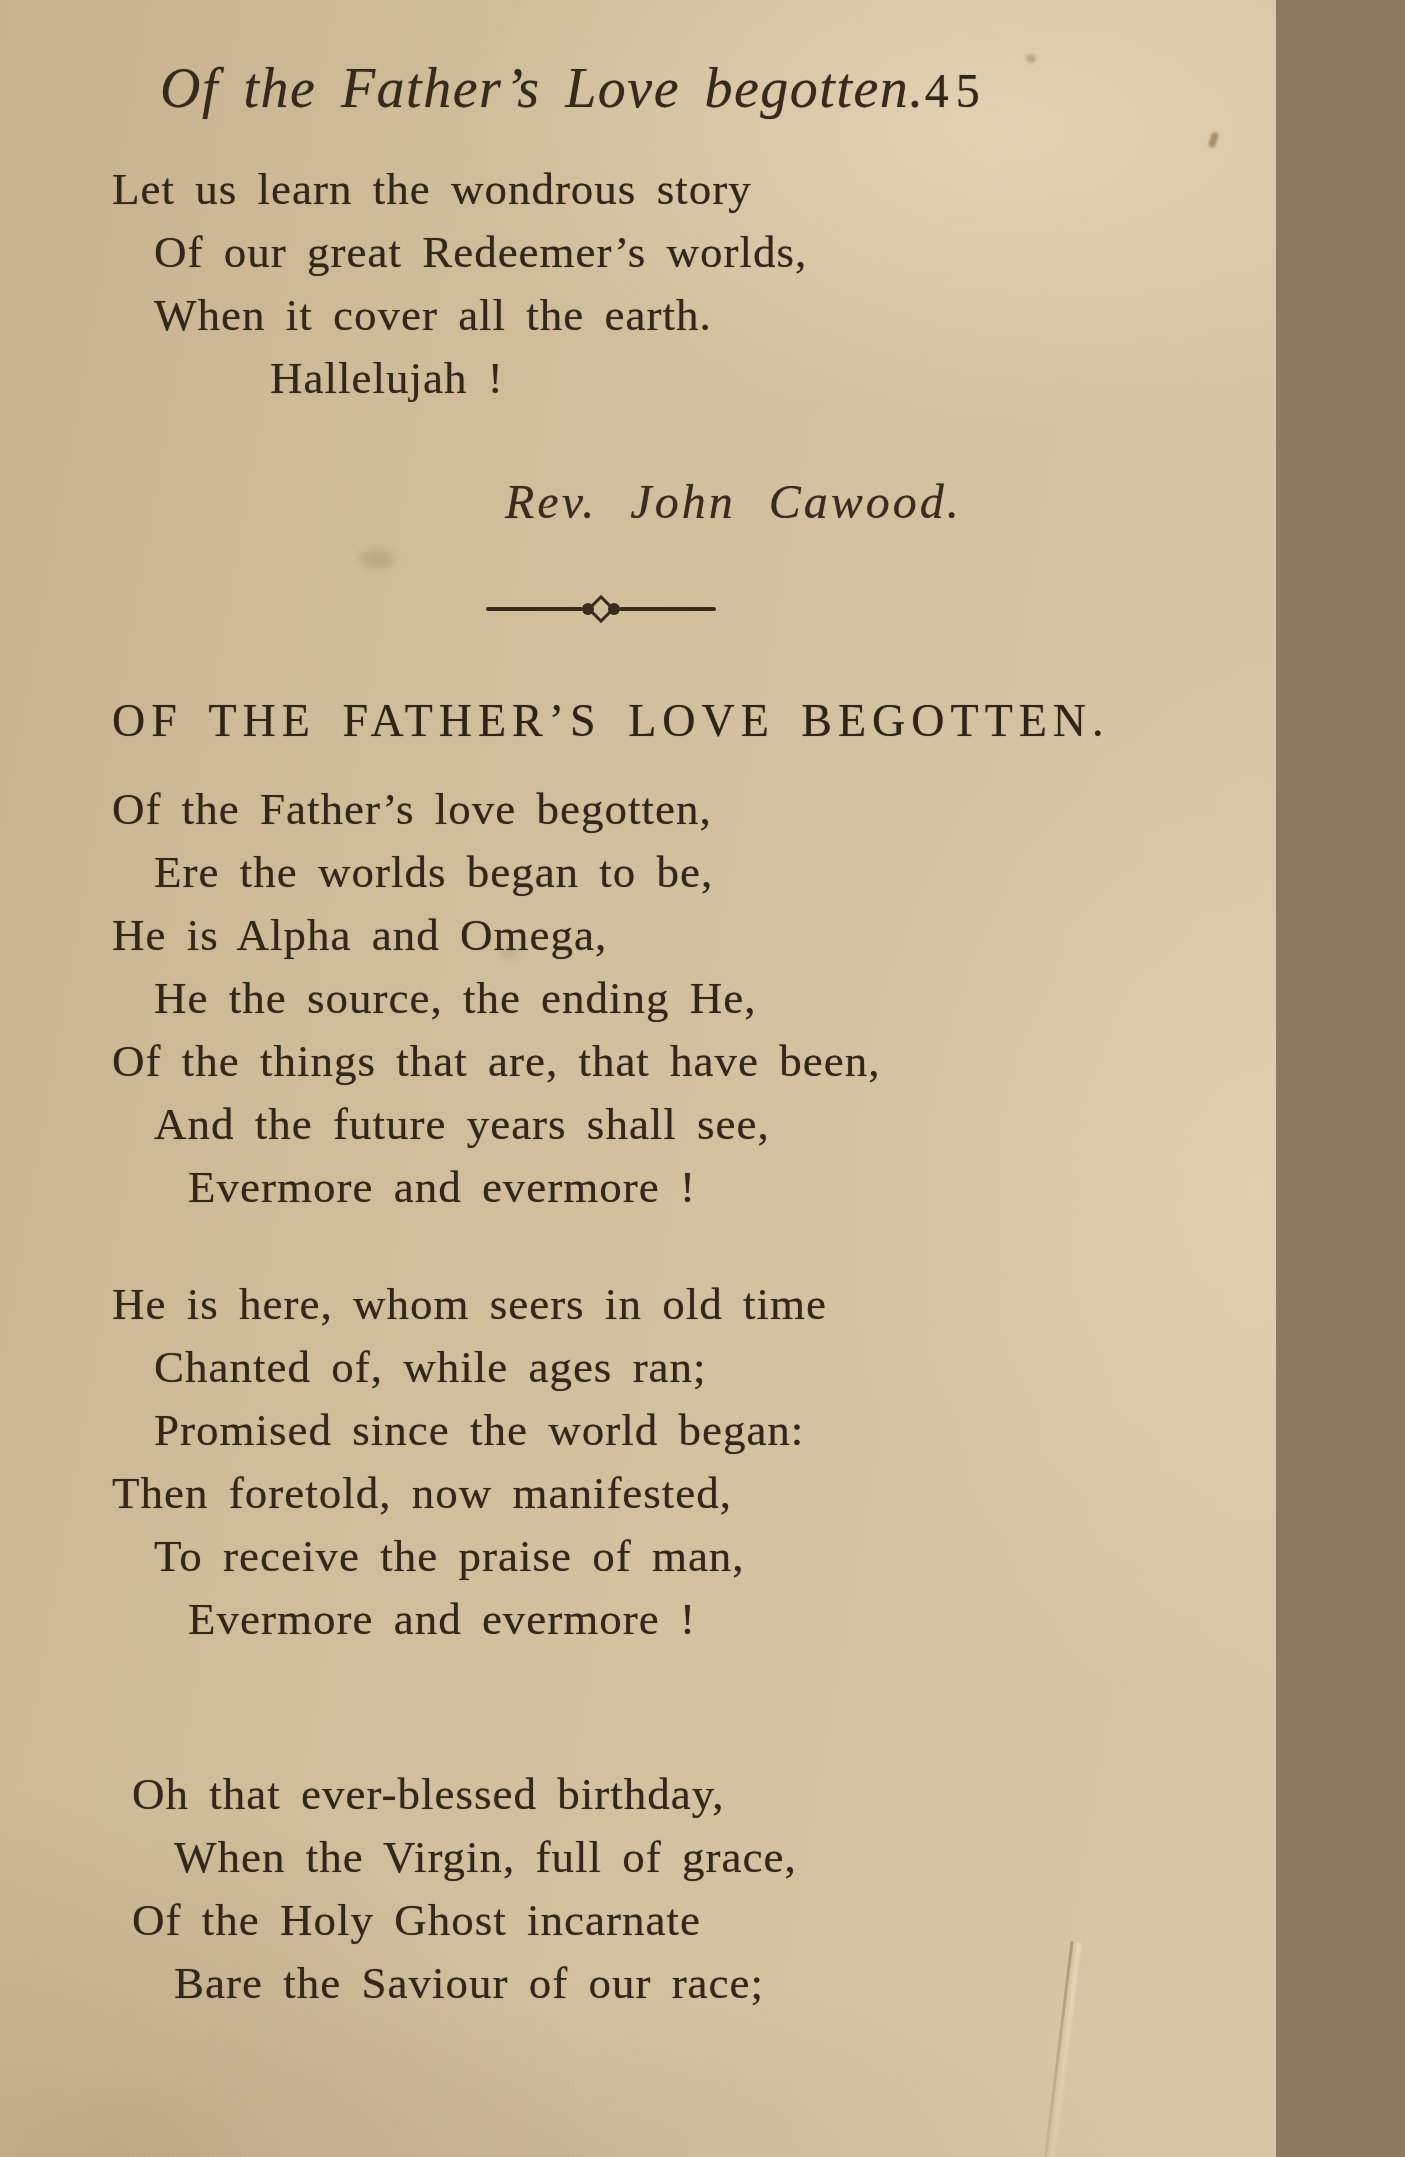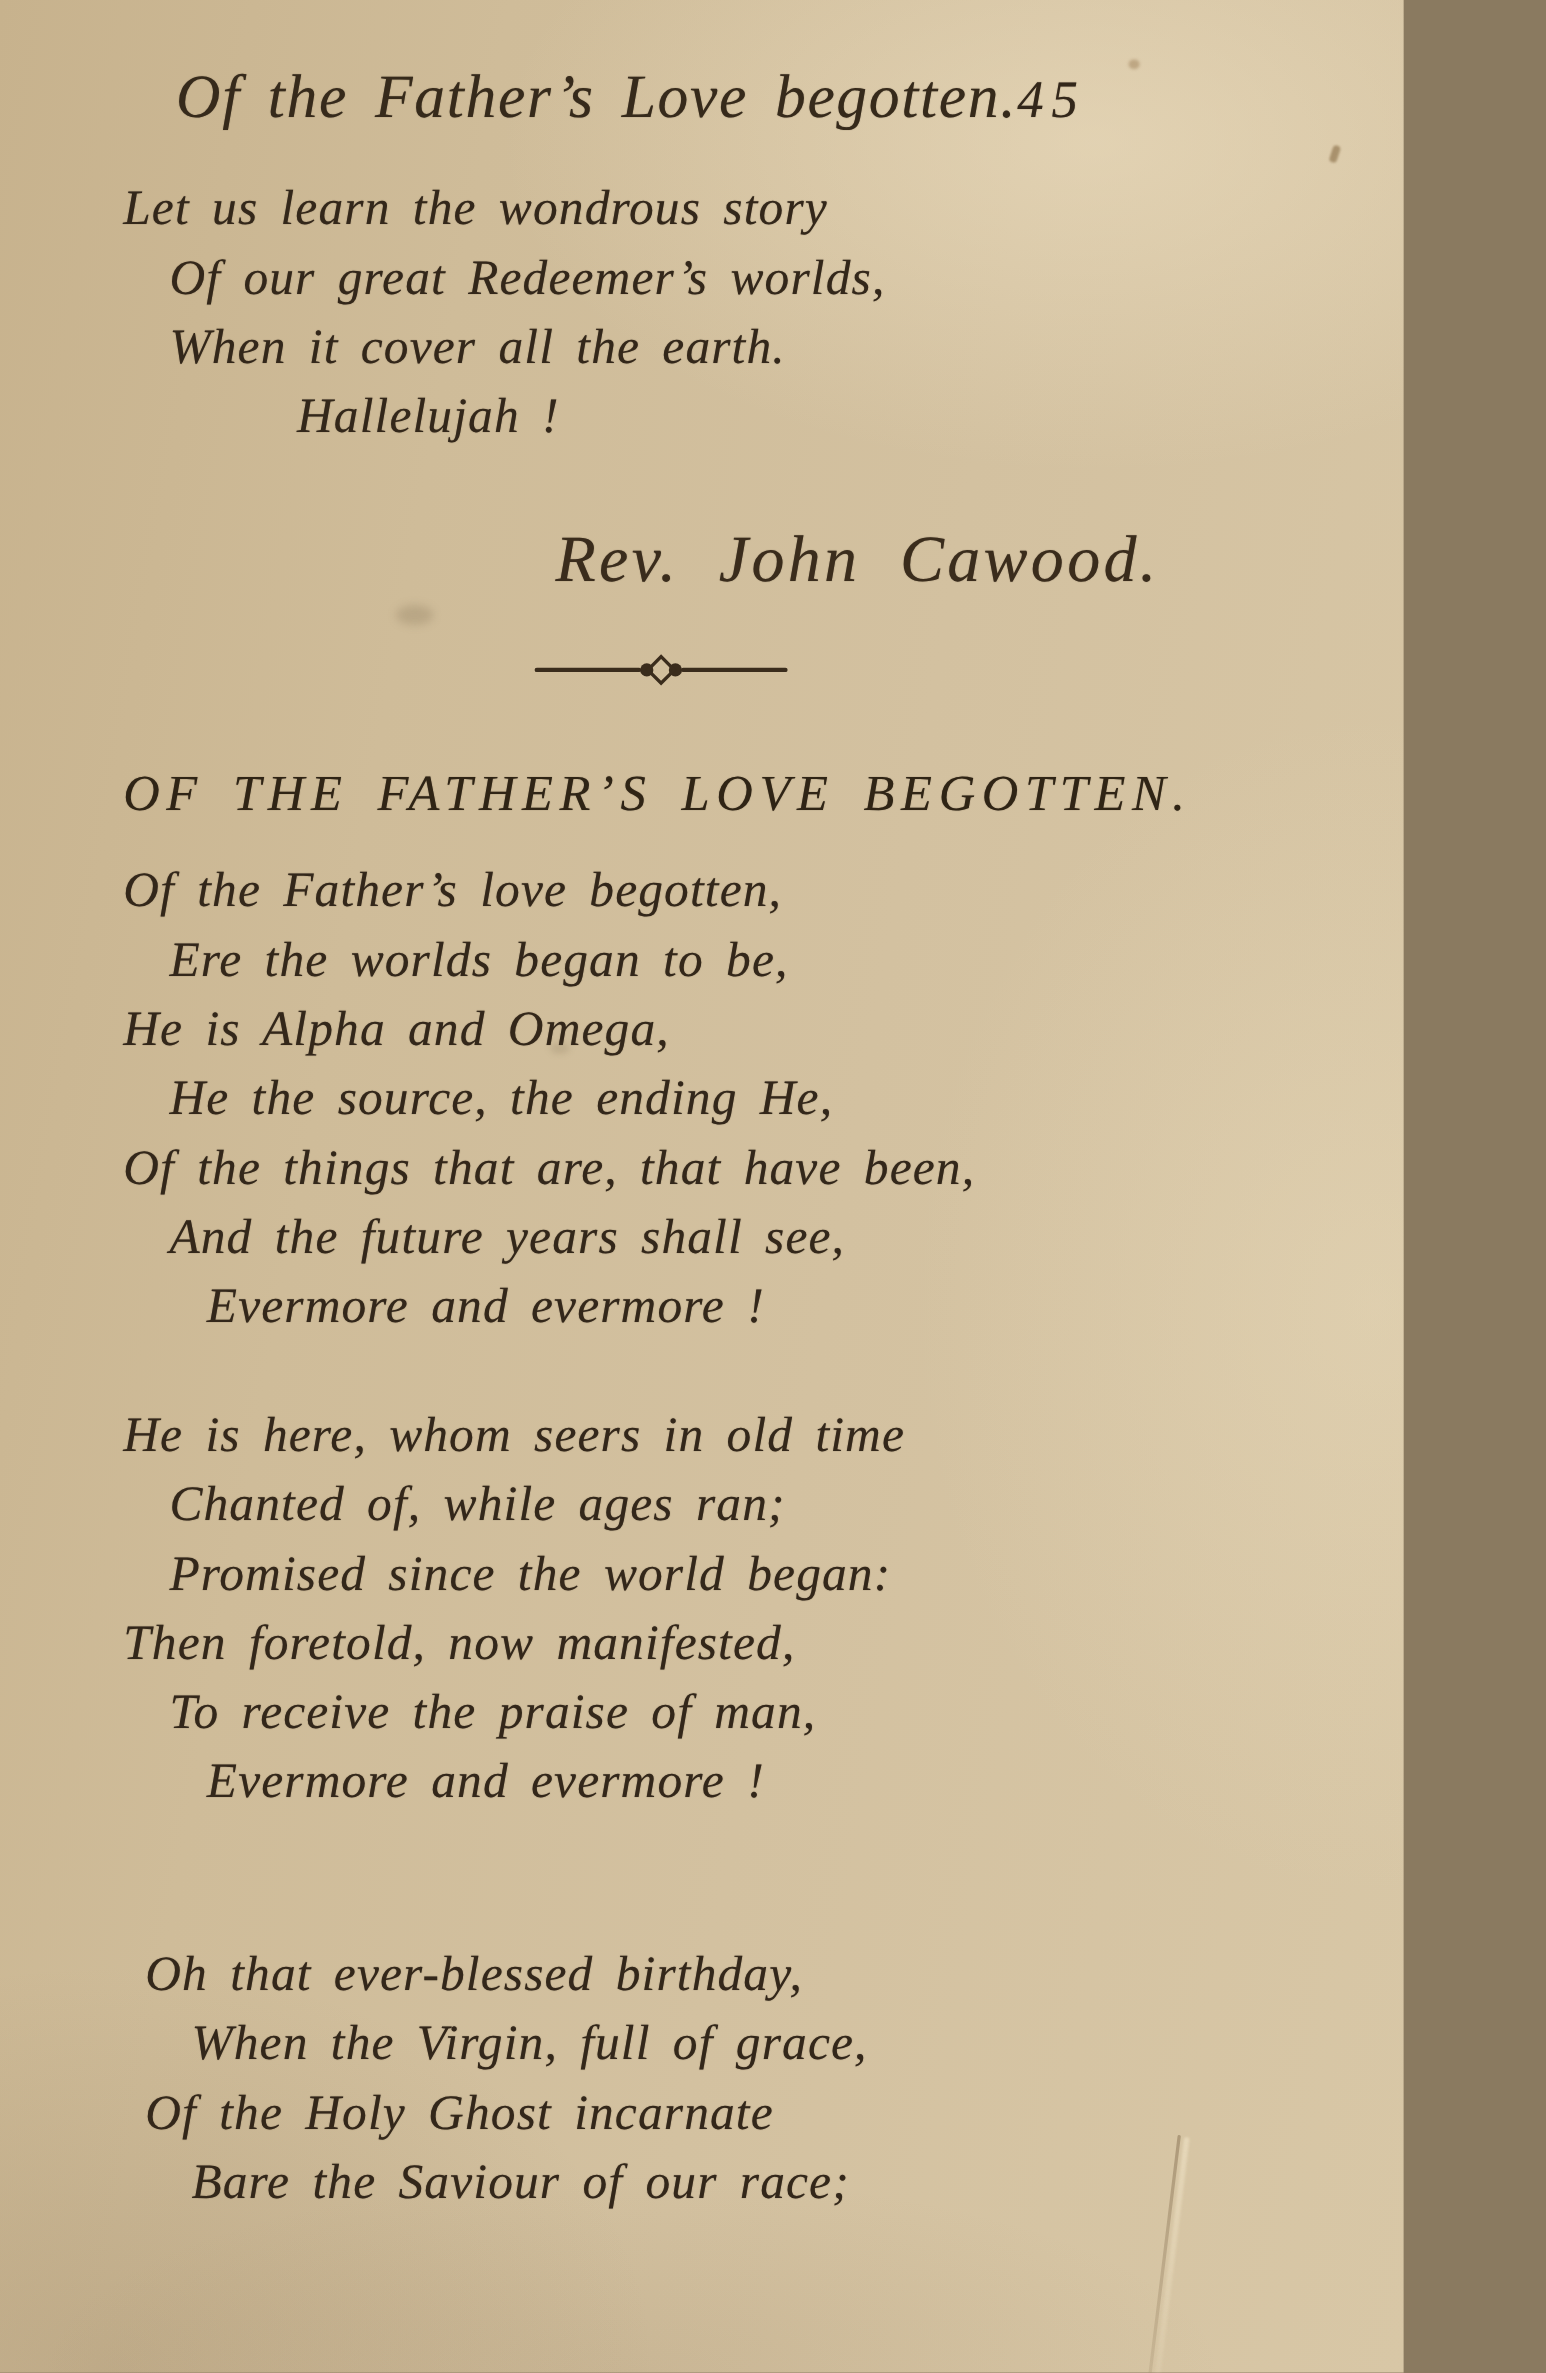--- a/index.html
+++ b/index.html
@@ -9,21 +9,21 @@
     overflow:hidden;
     font-family:"Liberation Serif","DejaVu Serif",serif;
     color:#33271a;
     background:
       radial-gradient(ellipse 900px 500px at 78% 6%, rgba(240,226,196,.50), rgba(240,226,196,0) 60%),
       radial-gradient(ellipse 700px 900px at 98% 55%, rgba(235,221,190,.38), rgba(235,221,190,0) 60%),
       radial-gradient(ellipse 800px 600px at 8% 100%, rgba(125,100,68,.20), rgba(125,100,68,0) 62%),
       radial-gradient(ellipse 900px 300px at 45% 100%, rgba(140,115,80,.14), rgba(140,115,80,0) 60%),
       linear-gradient(100deg,#c7b28d 0%, #cfbc99 28%, #d3c1a0 58%, #d8c7a6 100%);
   }
-  .ink{ text-shadow:0 0 1px rgba(51,39,26,.55);font-style:italic; }
+  .ink{ text-shadow:0 0 1px rgba(51,39,26,.55); }
 
   
   .running-head{
     position:absolute; top:56px; left:160px; right:340px;
     display:flex; justify-content:space-between; align-items:baseline;
   }
   .rh-title{
     font-style:italic; font-size:56px; letter-spacing:1.5px; word-spacing:9px;
     color:#362a1b; white-space:nowrap;
   }
@@ -33,21 +33,21 @@
   .stanza{ position:absolute; left:112px; width:980px; }
   .line{ height:63px; line-height:63px; font-size:45px; letter-spacing:1px; word-spacing:8px; white-space:nowrap; }
   .in0{ padding-left:0; }
   .in1{ padding-left:42px; }
   .inE{ padding-left:76px; }   
   .inH{ padding-left:158px; }  
 
   .prev-hymn{ top:158px; }
   .attribution{
     position:absolute; top:474px; left:505px;
-    font-style:italic; font-size:60px; letter-spacing:3px; word-spacing:18px;
+    font-style:italic; font-size:48px; letter-spacing:3px; word-spacing:18px;
     color:#3a2c1c; white-space:nowrap;
   }
 
   
   .divider{
     position:absolute; top:596px; left:486px; width:230px; height:26px;
     display:flex; align-items:center;
   }
   .rule{ flex:1; height:4px; background:#3a2c1c; border-radius:2px; }
   .dot{ width:12px; height:12px; background:#3a2c1c; border-radius:50%; margin:0 -1px; flex:none; }

